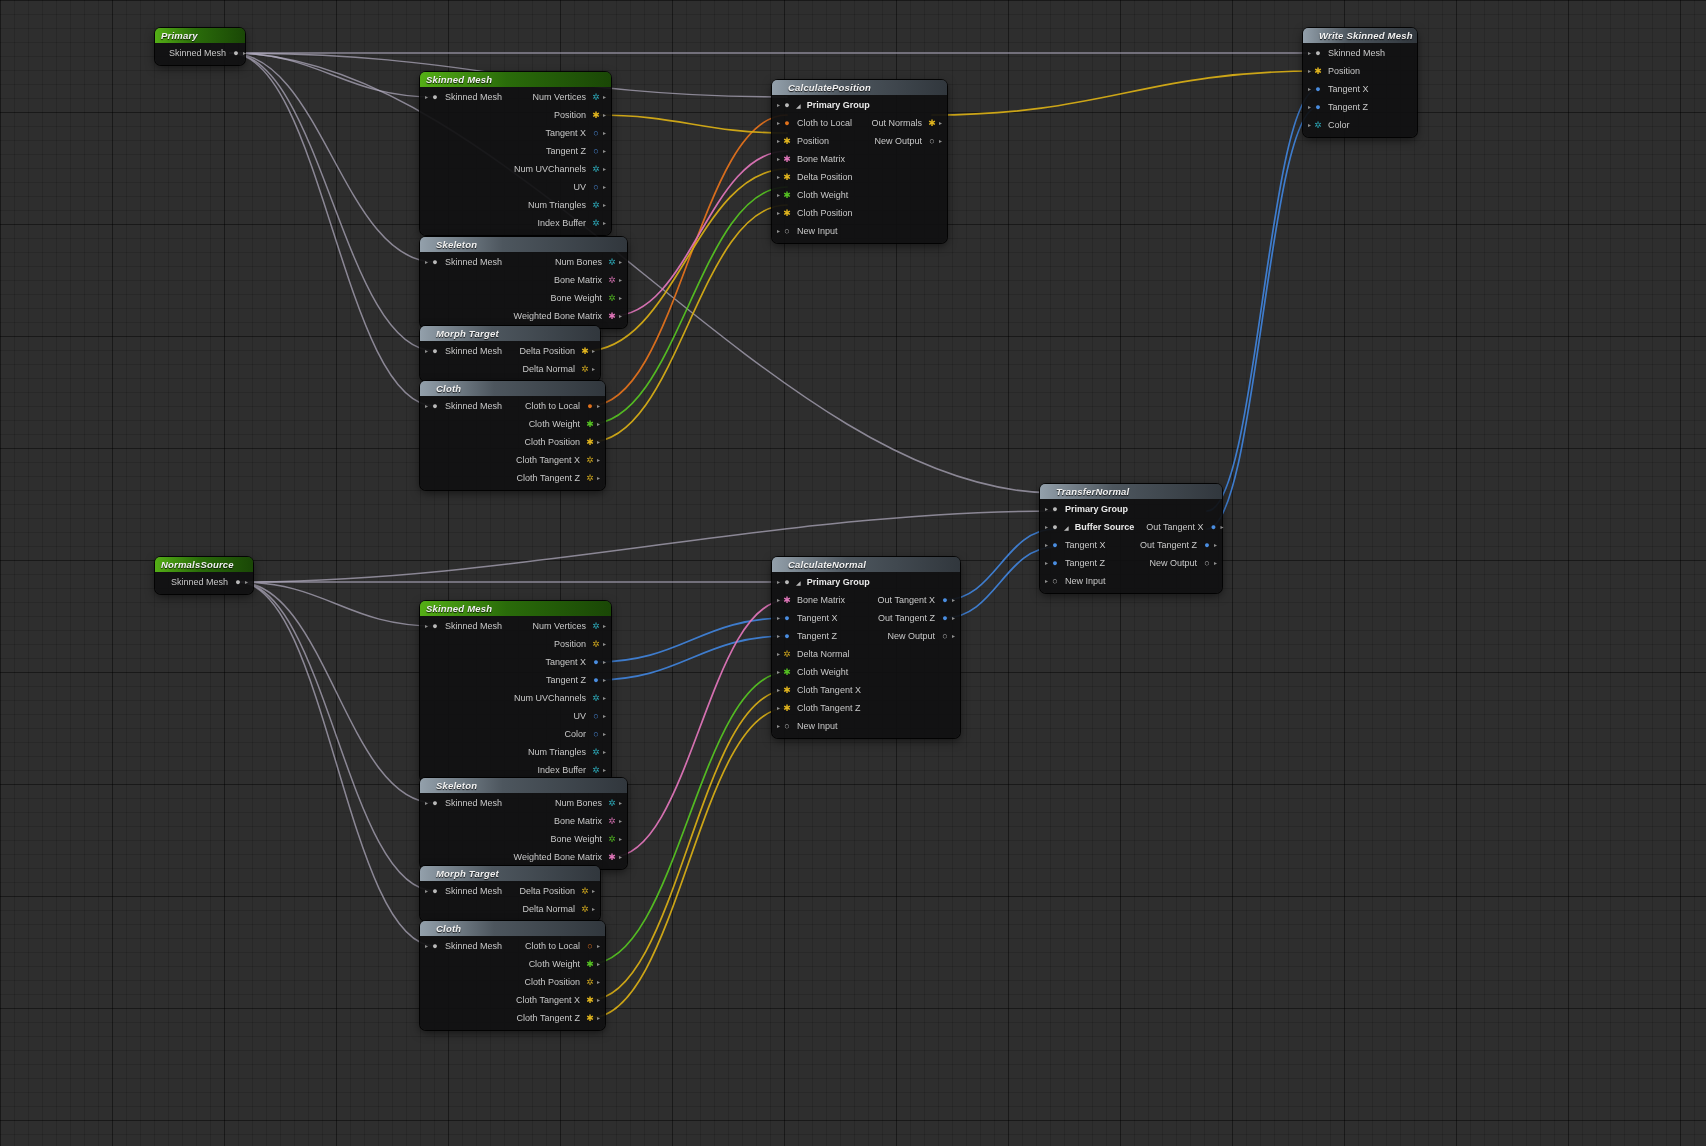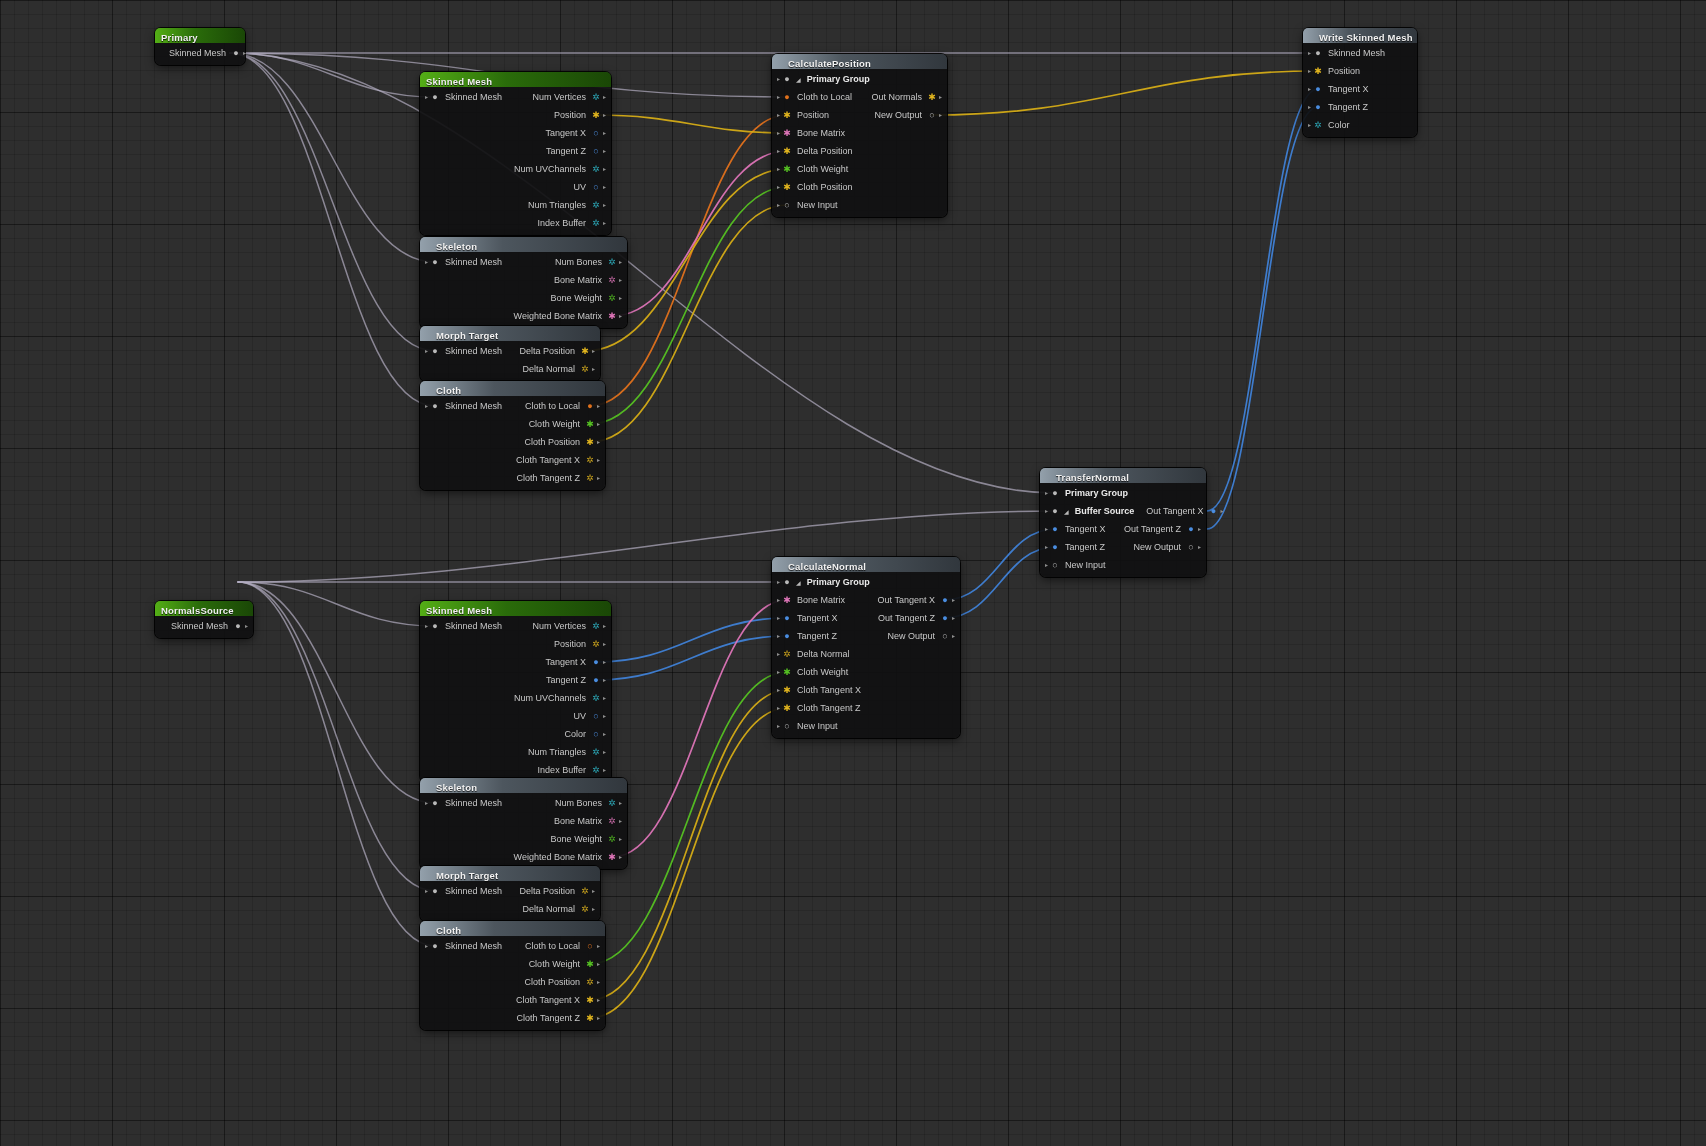--- a/index.html
+++ b/index.html
@@ -15,21 +15,21 @@
     background-size:112px 112px,112px 112px,14px 14px,14px 14px;
     font-family:"Liberation Sans",sans-serif;
   }
   #wires{position:absolute;left:0;top:0;z-index:1}
   .node{
     position:absolute;z-index:2;
     background:rgba(16,16,17,0.93);
     border-radius:6px;
     box-shadow:0 0 0 1px rgba(0,0,0,0.9), 0 3px 10px rgba(0,0,0,0.55);
   }
-  .node-header{height:15px;display:flex;align-items:flex-end;padding:0 6px;border-radius:5px 5px 0 0;}
+  .node-header{height:15px;display:flex;align-items:center;padding:0 6px;border-radius:5px 5px 0 0;font-style:italic;}
   .node-header.green{background:linear-gradient(to right,#54ae16,#2a6c0a 45%,#1a4706);}
   .node-header.gray{background:linear-gradient(to right,#93a0ab,#4d565e 40%,#31373d);padding-left:16px;}
   .node-title{
     font-size:9.5px;font-weight:bold;color:#f2f2f2;white-space:nowrap;
     text-shadow:0 1px 1px rgba(0,0,0,0.85);letter-spacing:.2px;
   }
   .node-body{padding:1px 0 3px;}
   .row{display:flex;align-items:center;height:18px;padding:0 5px;white-space:nowrap;}
   .spacer{flex:1;min-width:6px;}
   .pin-group{display:inline-flex;align-items:center;gap:2px;}
@@ -284,21 +284,21 @@
         <div class="row">
           <span class="spacer"></span>
           <span class="pin-group">
             <span class="pin-label">Cloth Tangent Z</span>
             <span class="pin-icon" style="color: rgb(224, 180, 30); opacity: 0.92;">✲</span>
             <span class="pin-arrow">▸</span>
           </span>
         </div>
       </div>
     </div>
-    <div class="node" style="left: 772px; top: 54px; width: 175px;">
+    <div class="node" style="left: 772px; top: 80px; width: 175px;">
       <div class="node-header gray">
         <span class="node-title">CalculatePosition</span>
       </div>
       <div class="node-body">
         <div class="row">
           <span class="pin-group">
             <span class="pin-arrow">▸</span>
             <span class="pin-icon" style="color: rgb(185, 185, 185);">●</span>
             <span class="expander">◢</span>
             <span class="pin-label bold">Primary Group</span>
@@ -413,21 +413,21 @@
         <div class="row">
           <span class="pin-group">
             <span class="pin-arrow">▸</span>
             <span class="pin-icon" style="color: rgb(47, 184, 201); opacity: 0.92;">✲</span>
             <span class="pin-label">Color</span>
           </span>
           <span class="spacer"></span>
         </div>
       </div>
     </div>
-    <div class="node" style="left: 1040px; top: 468px; width: 166px;">
+    <div class="node" style="left: 1040px; top: 484px; width: 182px;">
       <div class="node-header gray">
         <span class="node-title">TransferNormal</span>
       </div>
       <div class="node-body">
         <div class="row">
           <span class="pin-group">
             <span class="pin-arrow">▸</span>
             <span class="pin-icon" style="color: rgb(185, 185, 185);">●</span>
             <span class="pin-label bold">Primary Group</span>
           </span>
@@ -476,21 +476,21 @@
         <div class="row">
           <span class="pin-group">
             <span class="pin-arrow">▸</span>
             <span class="pin-icon" style="color: rgb(185, 185, 185); opacity: 0.92;">○</span>
             <span class="pin-label">New Input</span>
           </span>
           <span class="spacer"></span>
         </div>
       </div>
     </div>
-    <div class="node" style="left: 155px; top: 557px; width: 98px; margin-top: 44px;">
+    <div class="node" style="left: 155px; top: 557px; width: 98px;">
       <div class="node-header green">
         <span class="node-title">NormalsSource</span>
       </div>
       <div class="node-body">
         <div class="row">
           <span class="spacer"></span>
           <span class="pin-group">
             <span class="pin-label">Skinned Mesh</span>
             <span class="pin-icon" style="color: rgb(185, 185, 185);">●</span>
             <span class="pin-arrow">▸</span>

